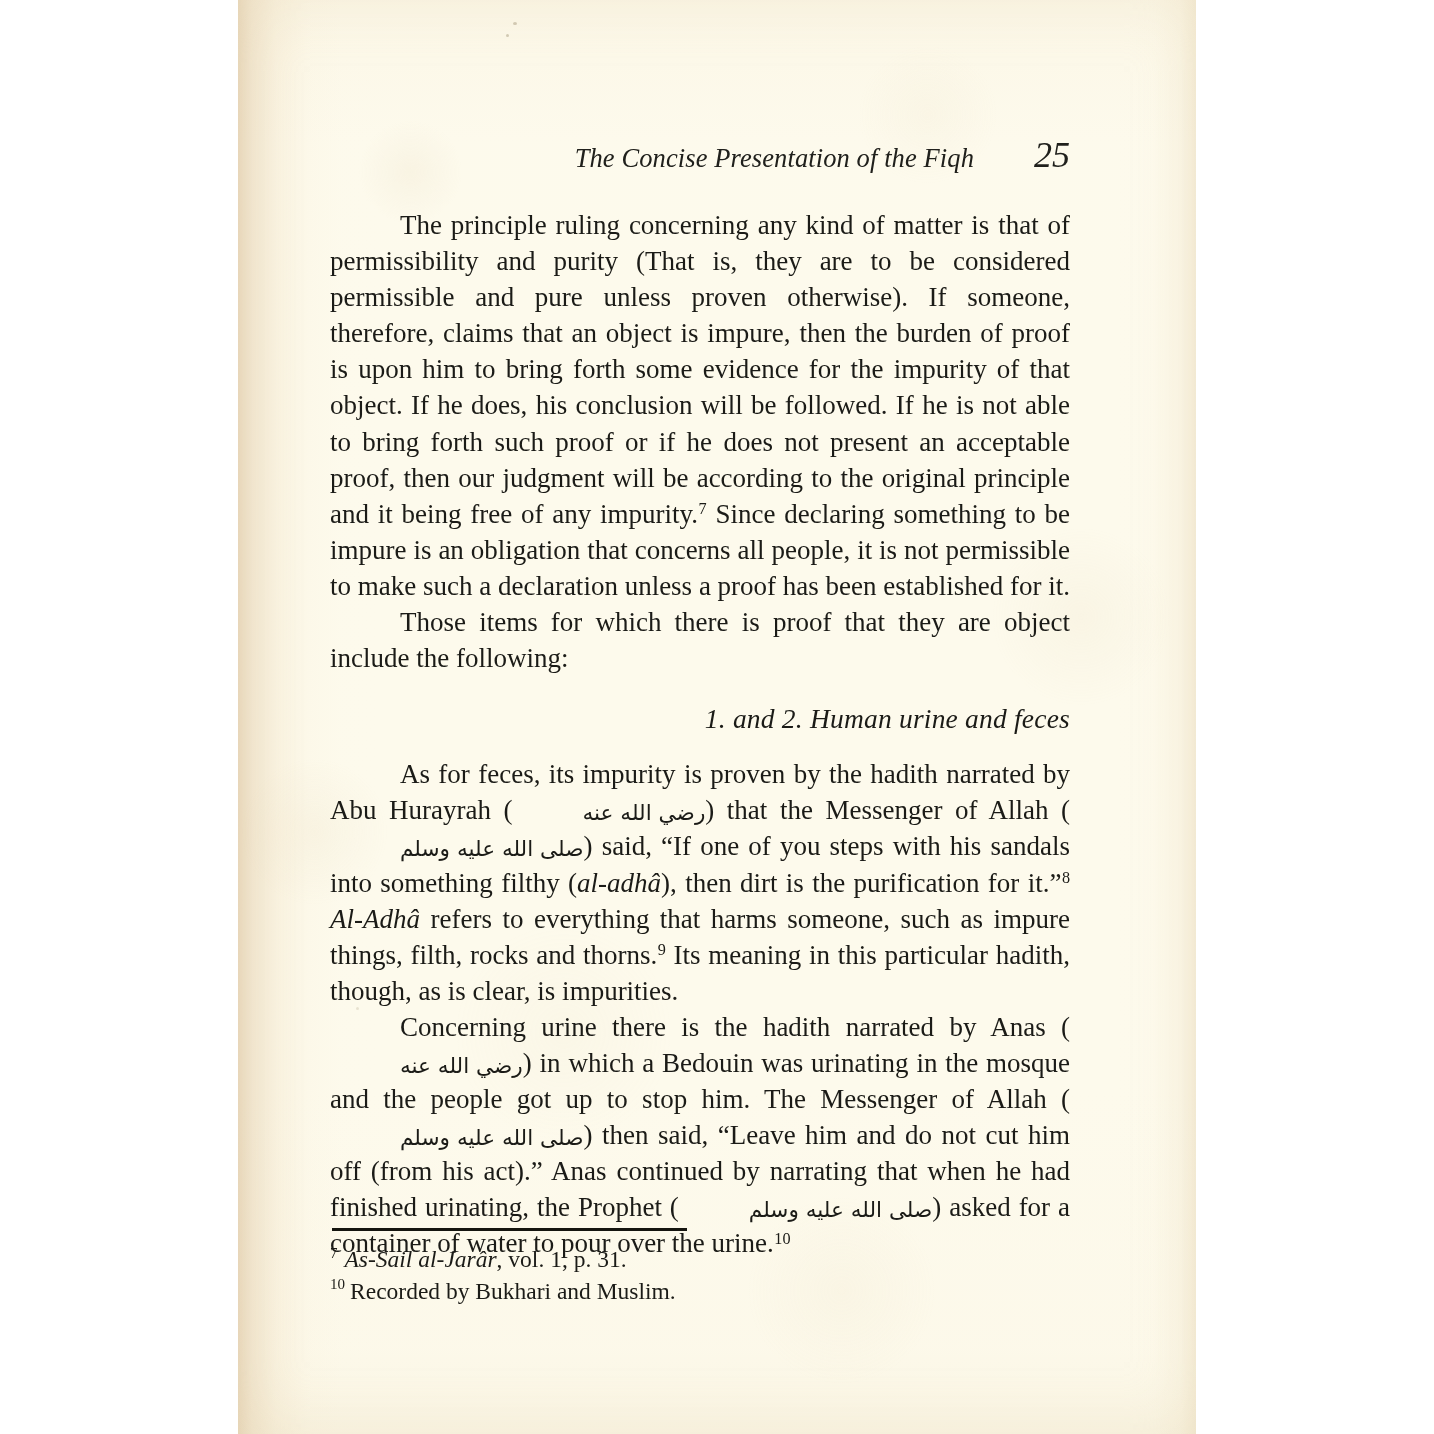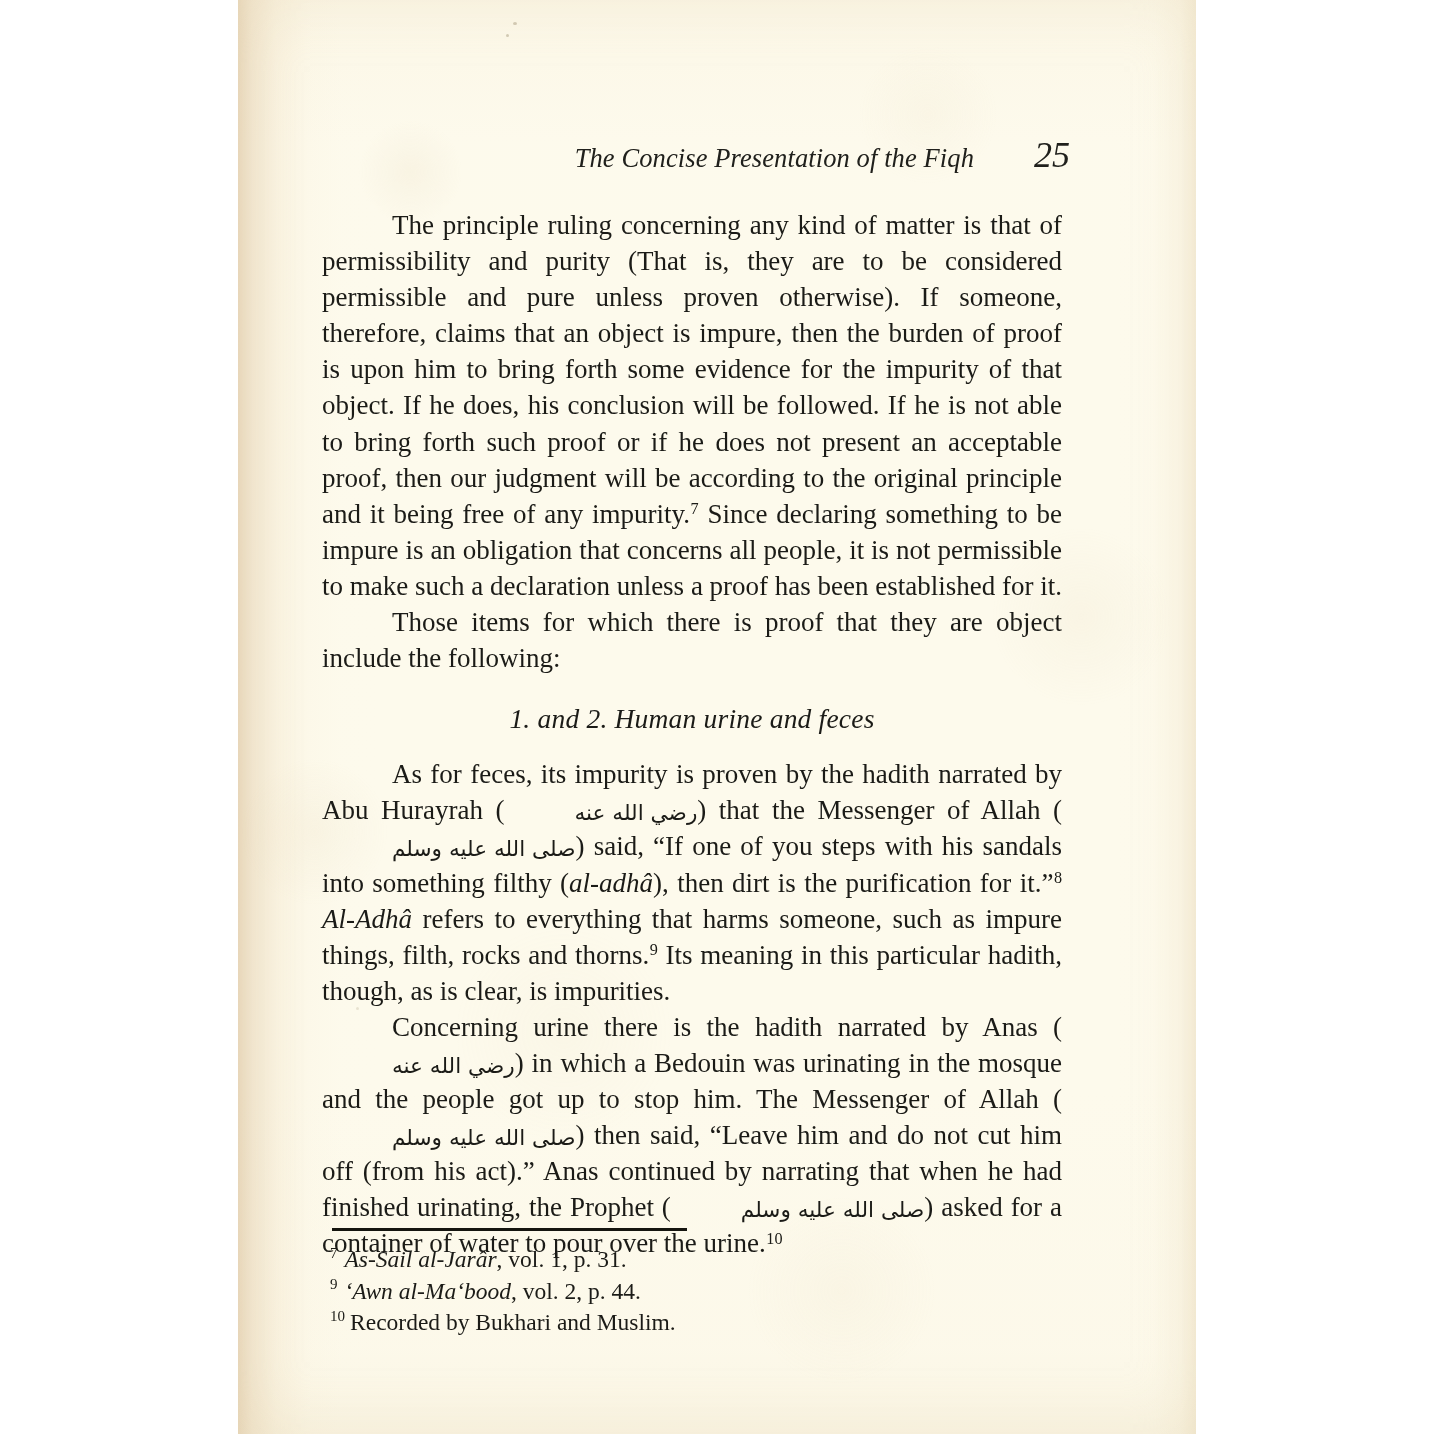--- a/index.html
+++ b/index.html
@@ -90,21 +90,21 @@
     font-style: italic;
     font-size: 36px;
     margin-left: 56px;
     min-width: 40px;
     text-align: right;
   }
 
   
   #textblock {
     position: absolute;
-    left: 84px;
+    left: 92px;
     top: 207px;
     width: 740px;
     color: #1b1b17;
     font-size: 27px;
     line-height: 36.1px;
     text-align: justify;
     text-justify: inter-word;
   }
   #textblock p {
     margin: 0;
@@ -112,21 +112,21 @@
     -webkit-hyphens: none;
     hyphens: none;
   }
 
   h2.subhead {
     margin: 26px 0 20px 0;
     font-size: 27.5px;
     font-style: italic;
     font-weight: normal;
     line-height: 34px;
-    text-align: center;
+    text-align: right;
     text-indent: 0;
     letter-spacing: 0.2px;
   }
 
   .it { font-style: italic; font-family: Liberation Serif, serif; }
 
   sup.fnref {
     font-size: 0.60em;
     vertical-align: 0.52em;
     line-height: 0;
@@ -211,19 +211,18 @@
       <p><span>As for feces, its impurity is proven by the hadith narrated by Abu Hurayrah (</span><span class="honorific">رضي الله عنه</span><span>) that the Messenger of Allah (</span><span class="honorific">صلى الله عليه وسلم</span><span>) said, “If one of you steps with his sandals into something filthy (</span><span class="it">al-adhâ</span><span>), then dirt is the purification for it.”</span><sup class="fnref">8</sup><span> </span><span class="it">Al-Adhâ</span><span> refers to everything that harms someone, such as impure things, filth, rocks and thorns.</span><sup class="fnref">9</sup><span> Its meaning in this particular hadith, though, as is clear, is impurities.</span></p>
 
       <p><span>Concerning urine there is the hadith narrated by Anas (</span><span class="honorific">رضي الله عنه</span><span>) in which a Bedouin was urinating in the mosque and the people got up to stop him. The Messenger of Allah (</span><span class="honorific">صلى الله عليه وسلم</span><span>) then said, “Leave him and do not cut him off (from his act).” Anas continued by narrating that when he had finished urinating, the Prophet (</span><span class="honorific">صلى الله عليه وسلم</span><span>) asked for a container of water to pour over the urine.</span><sup class="fnref">10</sup></p>
 
     </div>
 
     <div id="footnotes">
       <div id="fn-rule"></div>
       <ol>
         <li><span class="num">7</span><span></span><span class="it">As-Sail al-Jarâr</span><span>, vol. 1, p. 31.</span></li>
-        <li><span class="num">9</span><span></span><span class="it">ʻAwn al-Maʻbood</span><span>, vol. 2, p. 44.</span></li>
         <li><span class="num wide">10</span><span>Recorded by Bukhari and Muslim.</span><span class="it"></span><span></span></li>
       </ol>
     </div>
 
   </div>
 </div>
 
 </body></html>

